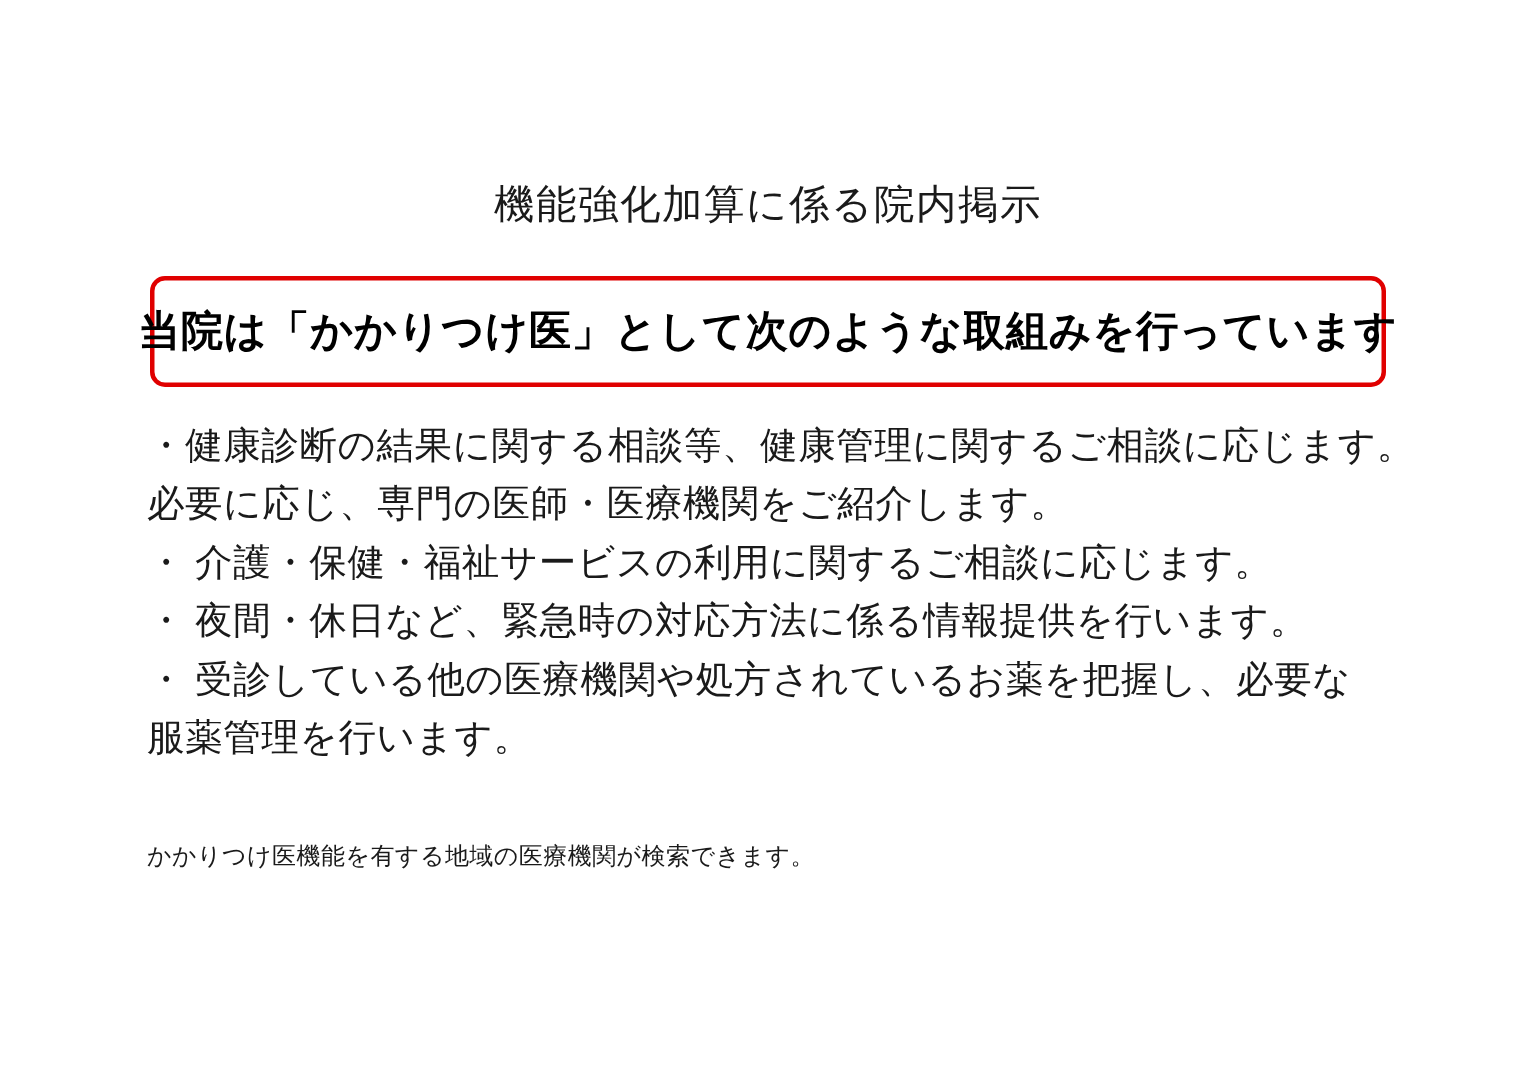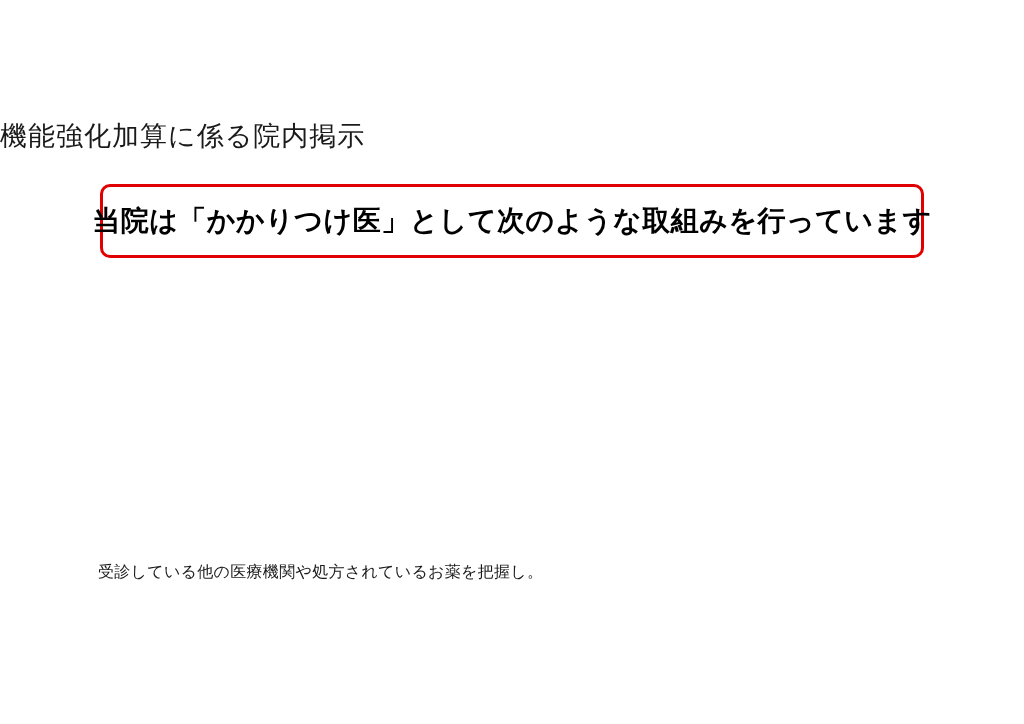--- a/index.html
+++ b/index.html
@@ -18,21 +18,21 @@
     position: relative;
     width: 1024px;
     height: 724px;
     box-sizing: border-box;
   }
   .doc-title {
     position: absolute;
     top: 118px;
     left: 0;
     width: 1024px;
-    text-align: left;
+    text-align: center;
     font-size: 27px;
     letter-spacing: 1px;
     color: #1a1a1a;
     font-family: "Liberation Serif", "DejaVu Serif", serif;
   }
   .headline-box {
     position: absolute;
     top: 184px;
     left: 100px;
     width: 824px;
@@ -84,18 +84,26 @@
 <body>
 
 <div class="page">
 
   <div class="doc-title">機能強化加算に係る院内掲示</div>
 
   <div class="headline-box" style="border-color: rgb(224, 0, 0);">
     <div class="headline-text">当院は「かかりつけ医」として次のような取組みを行っています</div>
   </div>
 
+  <div class="body-block">
+    <div class="body-line">・健康診断の結果に関する相談等、健康管理に関するご相談に応じます。</div>
+    <div class="body-line">必要に応じ、専門の医師・医療機関をご紹介します。</div>
+    <div class="body-line">・ 介護・保健・福祉サービスの利用に関するご相談に応じます。</div>
+    <div class="body-line">・ 夜間・休日など、緊急時の対応方法に係る情報提供を行います。</div>
+    <div class="body-line">・ 受診している他の医療機関や処方されているお薬を把握し、必要な</div>
+    <div class="body-line">服薬管理を行います。</div>
+  </div>
 
   <div class="note-block">
-    <div class="note-line">受診している他の医療機関や処方されているお薬を把握し。</div>
+    <div class="note-line">かかりつけ医機能を有する地域の医療機関が検索できます。</div>
   </div>
 
 </div>
 
 </body></html>

